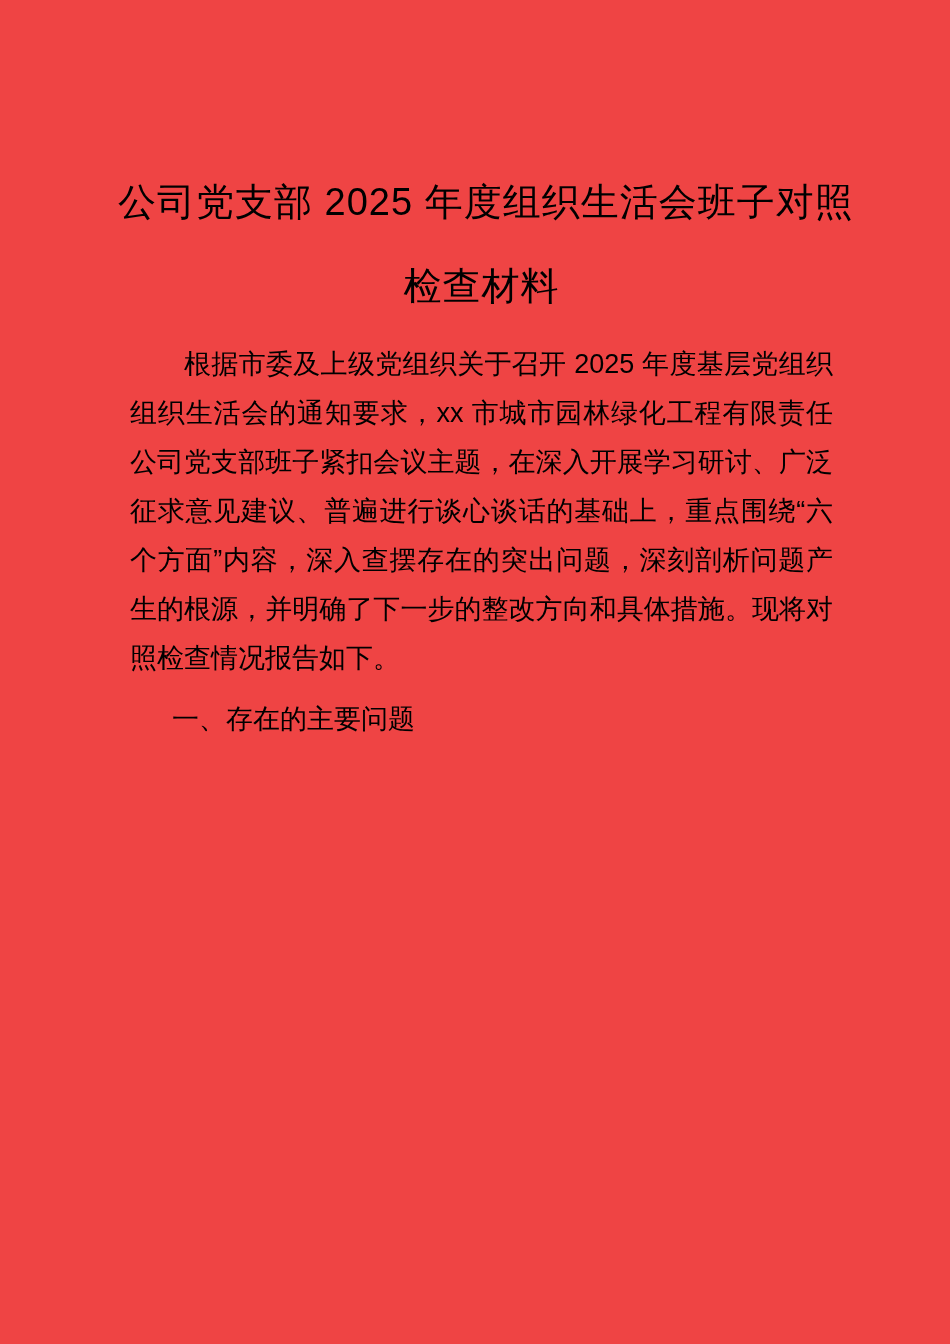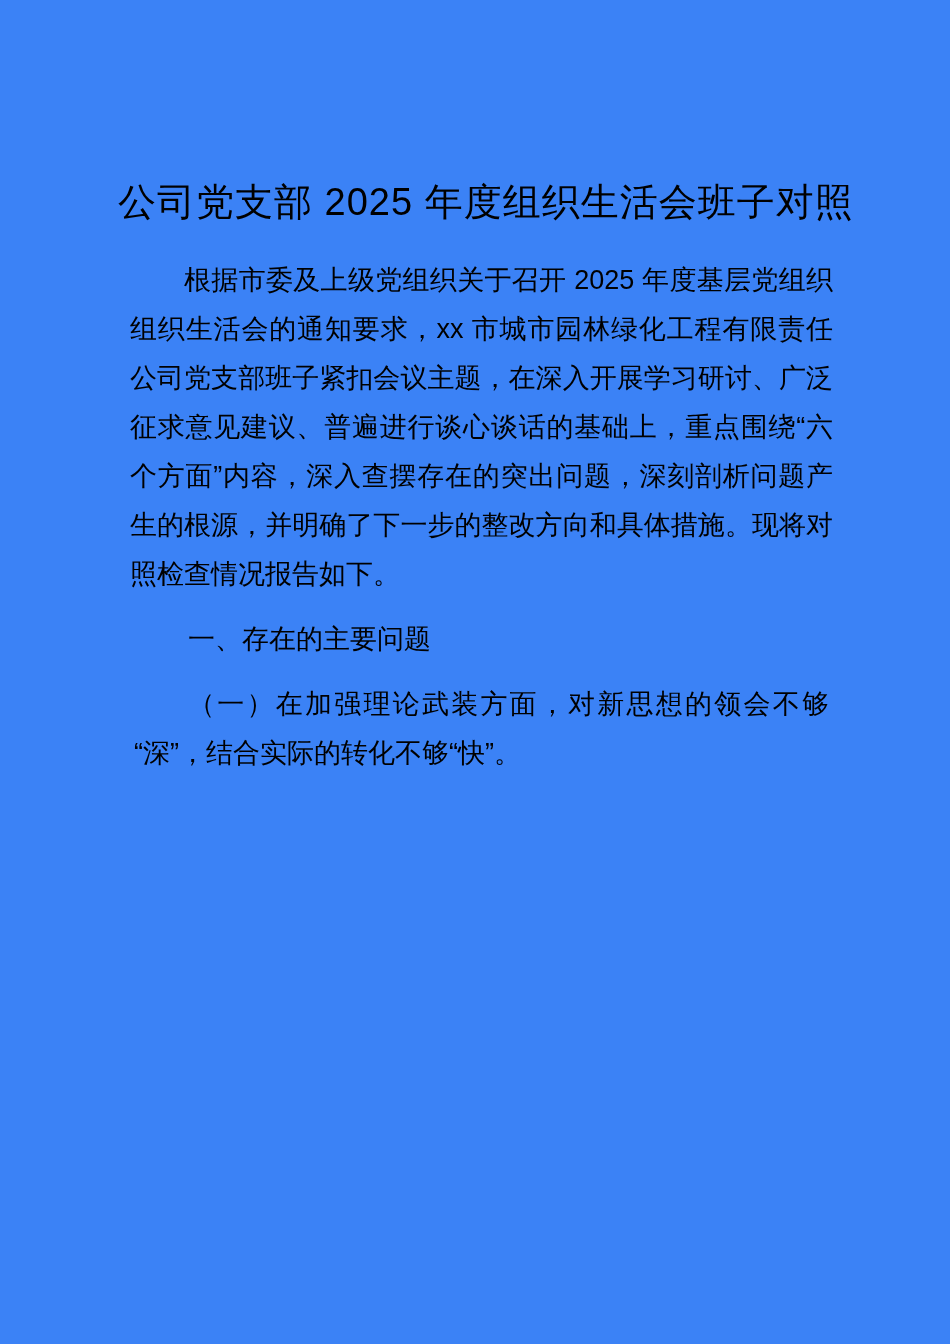--- a/index.html
+++ b/index.html
@@ -5,21 +5,21 @@
   html, body {
     margin: 0;
     padding: 0;
     background: #ffffff;
   }
   .page {
     position: relative;
     width: 950px;
     height: 1344px;
     margin: 0 auto;
-    background: #3b82f6;
+    background: #ef4444;
     color: #000000;
     font-family: "Liberation Sans", "DejaVu Sans", sans-serif;
     overflow: hidden;
     box-sizing: border-box;
     padding: 160px 105px 0 118px;
   }
   .doc-title {
     text-align: center;
     font-size: 38px;
     line-height: 84px;
@@ -33,39 +33,39 @@
     line-height: 49px;
     text-align: justify;
     text-justify: inter-ideograph;
   }
   .para {
     margin: 12px;
     text-indent: 2em;
     word-break: break-all;
   }
   .heading-l1, .heading-l2 {
-    margin: 16px;
+    margin: 0;
     text-indent: 2em;
     font-weight: 400;
     word-break: break-all;
   }
 </style>
 </head>
 <body>
 
 <div class="page">
 
   <div class="doc-title">
     <div>公司党支部 2025 年度组织生活会班子对照</div>
+    <div>检查材料</div>
   </div>
 
   <div class="doc-body">
 
     <p class="para">根据市委及上级党组织关于召开 2025 年度基层党组织组织生活会的通知要求，xx 市城市园林绿化工程有限责任公司党支部班子紧扣会议主题，在深入开展学习研讨、广泛征求意见建议、普遍进行谈心谈话的基础上，重点围绕“六个方面”内容，深入查摆存在的突出问题，深刻剖析问题产生的根源，并明确了下一步的整改方向和具体措施。现将对照检查情况报告如下。</p>
 
     <p class="heading-l1">一、存在的主要问题</p>
 
-    <p class="heading-l2">（一）在加强理论武装方面，对新思想的领会不够“深”，结合实际的转化不够“快”。</p>
 
 
   </div>
 
 </div>
 
 </body></html>

